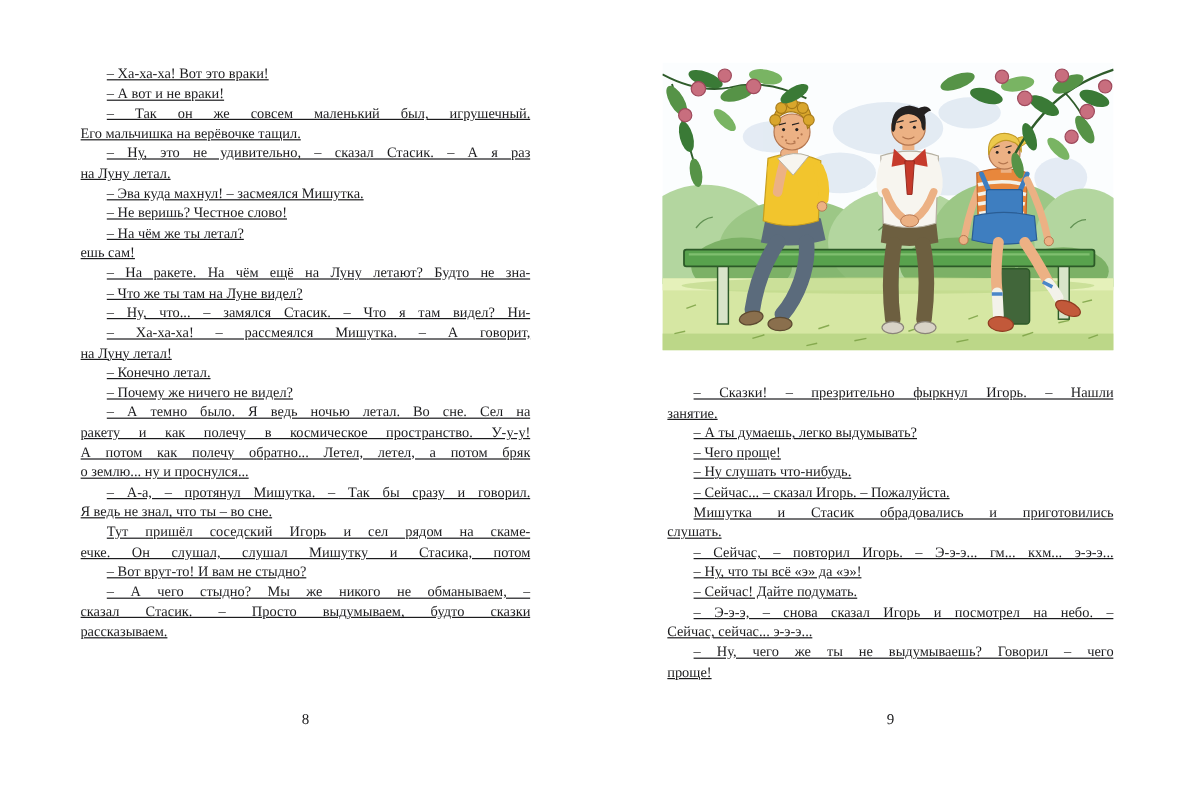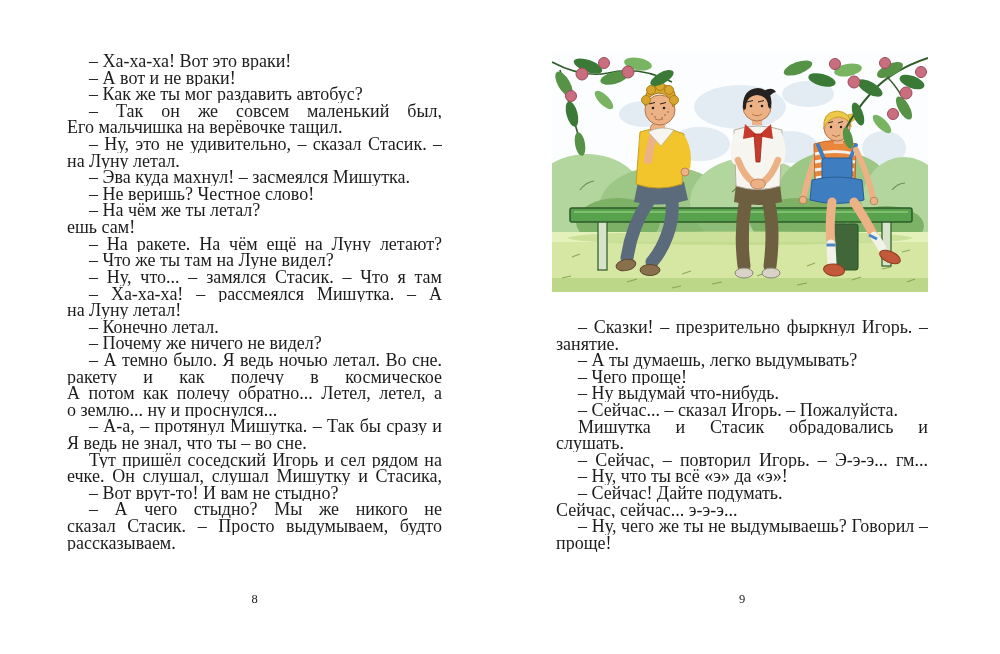--- a/index.html
+++ b/index.html
@@ -5,21 +5,21 @@
 <style>
   html,body{margin:0;padding:0;}
   body{
     width:1000px;height:654px;
     background:var(--c-paper,#ffffff);
     font-family:"Liberation Serif","DejaVu Serif",serif;
     color:var(--c-ink,#1c1c1e);
     overflow:hidden;
   }
   .spread{position:relative;width:1000px;height:654px;background:var(--c-paper,#fff);}
-  .textcol{position:absolute;font-size:18px;}
+  .textcol{position:absolute;font-size:12px;text-decoration:underline;}
   .textcol .line{
     height:16.62px;line-height:16.62px;
     overflow:hidden;white-space:nowrap;
   }
   .line.indent{padding-left:22px;}
   .line.just{white-space:normal;text-align:justify;}
   .line.just::after{content:"";display:inline-block;width:100%;height:0;}
   #left-text{left:67px;top:53px;width:375px;}
   #right-text{left:556px;top:319px;width:372px;}
   .folio{position:absolute;top:592px;font-size:12.5px;text-align:center;}
@@ -29,21 +29,20 @@
   .illus svg{display:block;}
 </style>
 </head>
 <body>
 
 <div class="spread">
 
   <div class="textcol" id="left-text">
       <div class="line indent">– Ха-ха-ха! Вот это враки!</div>
       <div class="line indent">– А вот и не враки!</div>
-      <div class="line indent">– Как же ты мог раздавить автобус?</div>
       <div class="line indent just">– Так он же совсем маленький был, игрушечный.</div>
       <div class="line">Его мальчишка на верёвочке тащил.</div>
       <div class="line indent just">– Ну, это не удивительно, – сказал Стасик. – А я раз</div>
       <div class="line">на Луну летал.</div>
       <div class="line indent">– Эва куда махнул! – засмеялся Мишутка.</div>
       <div class="line indent">– Не веришь? Честное слово!</div>
       <div class="line indent">– На чём же ты летал?</div>
       <div class="line">ешь сам!</div>
       <div class="line indent just">– На ракете. На чём ещё на Луну летают? Будто не зна-</div>
       <div class="line indent">– Что же ты там на Луне видел?</div>
@@ -275,26 +274,27 @@
         </g>
       </g>
     </svg>
   </div>
 
   <div class="textcol" id="right-text">
       <div class="line indent just">– Сказки! – презрительно фыркнул Игорь. – Нашли</div>
       <div class="line">занятие.</div>
       <div class="line indent">– А ты думаешь, легко выдумывать?</div>
       <div class="line indent">– Чего проще!</div>
-      <div class="line indent">– Ну выдумай что-нибудь.</div>
+      <div class="line indent">– Ну слушать что-нибудь.</div>
       <div class="line indent">– Сейчас... – сказал Игорь. – Пожалуйста.</div>
       <div class="line indent just">Мишутка и Стасик обрадовались и приготовились</div>
       <div class="line">слушать.</div>
       <div class="line indent just">– Сейчас, – повторил Игорь. – Э-э-э... гм... кхм... э-э-э...</div>
       <div class="line indent">– Ну, что ты всё «э» да «э»!</div>
       <div class="line indent">– Сейчас! Дайте подумать.</div>
+      <div class="line indent just">– Э-э-э, – снова сказал Игорь и посмотрел на небо. –</div>
       <div class="line">Сейчас, сейчас... э-э-э...</div>
       <div class="line indent just">– Ну, чего же ты не выдумываешь? Говорил – чего</div>
       <div class="line">проще!</div>
     </div>
   <div class="folio" id="right-folio">9</div>
 
 </div>
 
 </body></html>

